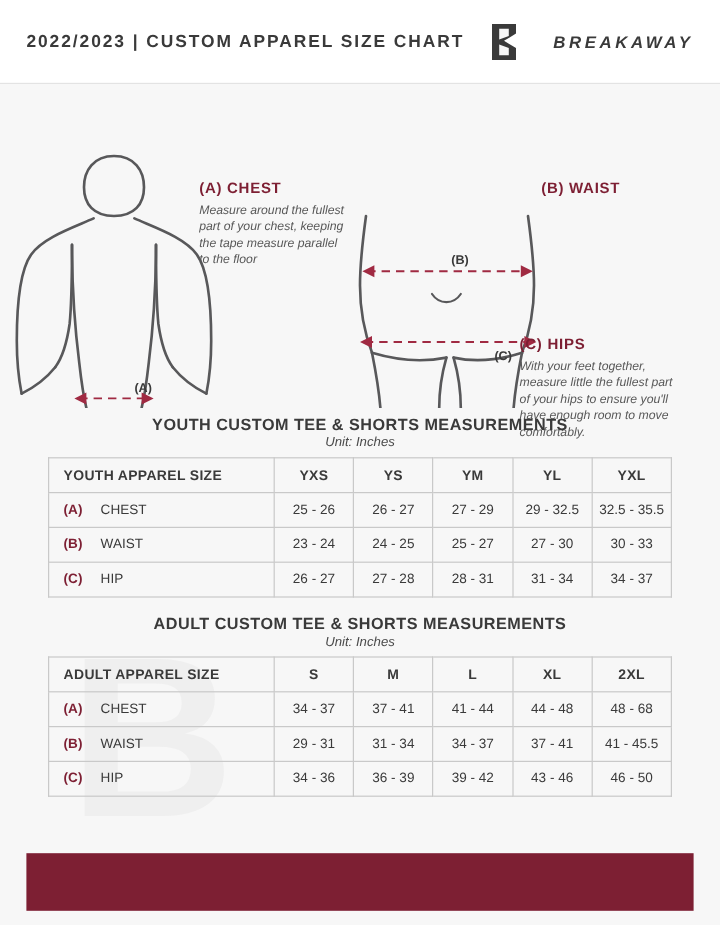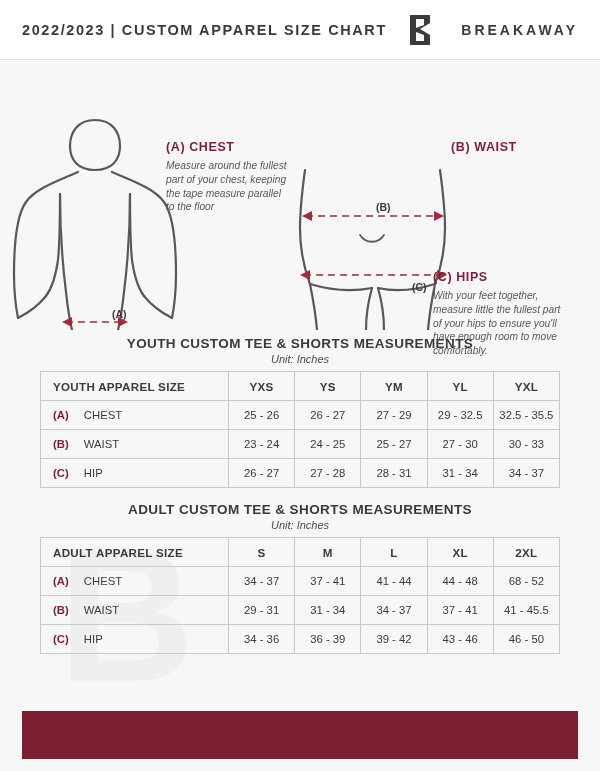--- a/index.html
+++ b/index.html
@@ -17,40 +17,41 @@
   }
   .page {
     width: 600px;
     height: 771px;
     position: relative;
     background: #f7f7f7;
   }
 
   
   .header {
-    height: 60px;
+    height: 70px;
     background: #ffffff;
     display: flex;
     align-items: center;
     justify-content: space-between;
     padding: 0 22px;
     box-sizing: border-box;
     border-bottom: 1px solid #e3e3e3;
   }
   .header-title {
     font-size: 14.5px;
     font-weight: bold;
     letter-spacing: 1.6px;
     color: #3a3a3a;
     white-space: nowrap;
   }
   .brand {
     display: flex;
     align-items: center;
     gap: 28px;
+    font-style: italic;
   }
   .brand-mark {
     width: 26px;
     height: 34px;
     position: relative;
     flex: none;
   }
   .brand-name {
     font-size: 14px;
     font-weight: bold;
@@ -312,21 +313,21 @@
       </tr>
       <tr>
         <td class="row-head">
           <span class="tag">(A)</span>
           <span class="lbl">CHEST</span>
         </td>
         <td>34 - 37</td>
         <td>37 - 41</td>
         <td>41 - 44</td>
         <td>44 - 48</td>
-        <td>68 - 52</td>
+        <td>48 - 68</td>
       </tr>
       <tr>
         <td class="row-head">
           <span class="tag">(B)</span>
           <span class="lbl">WAIST</span>
         </td>
         <td>29 - 31</td>
         <td>31 - 34</td>
         <td>34 - 37</td>
         <td>37 - 41</td>

